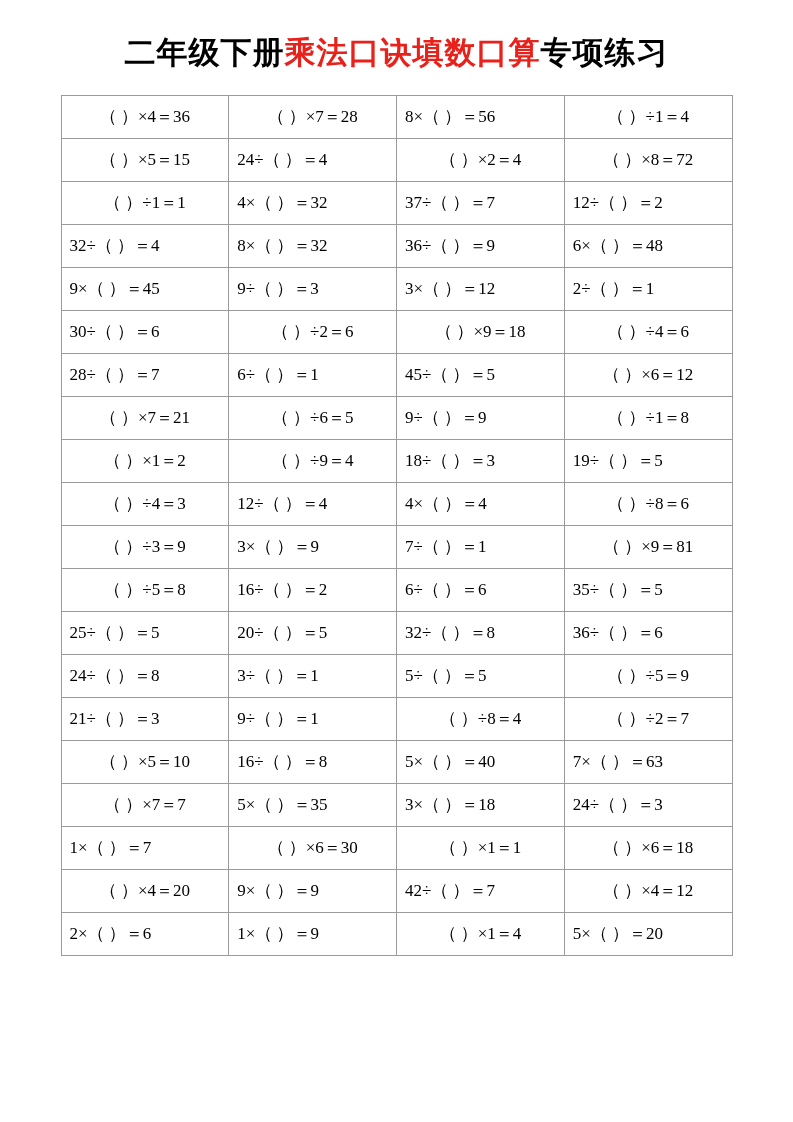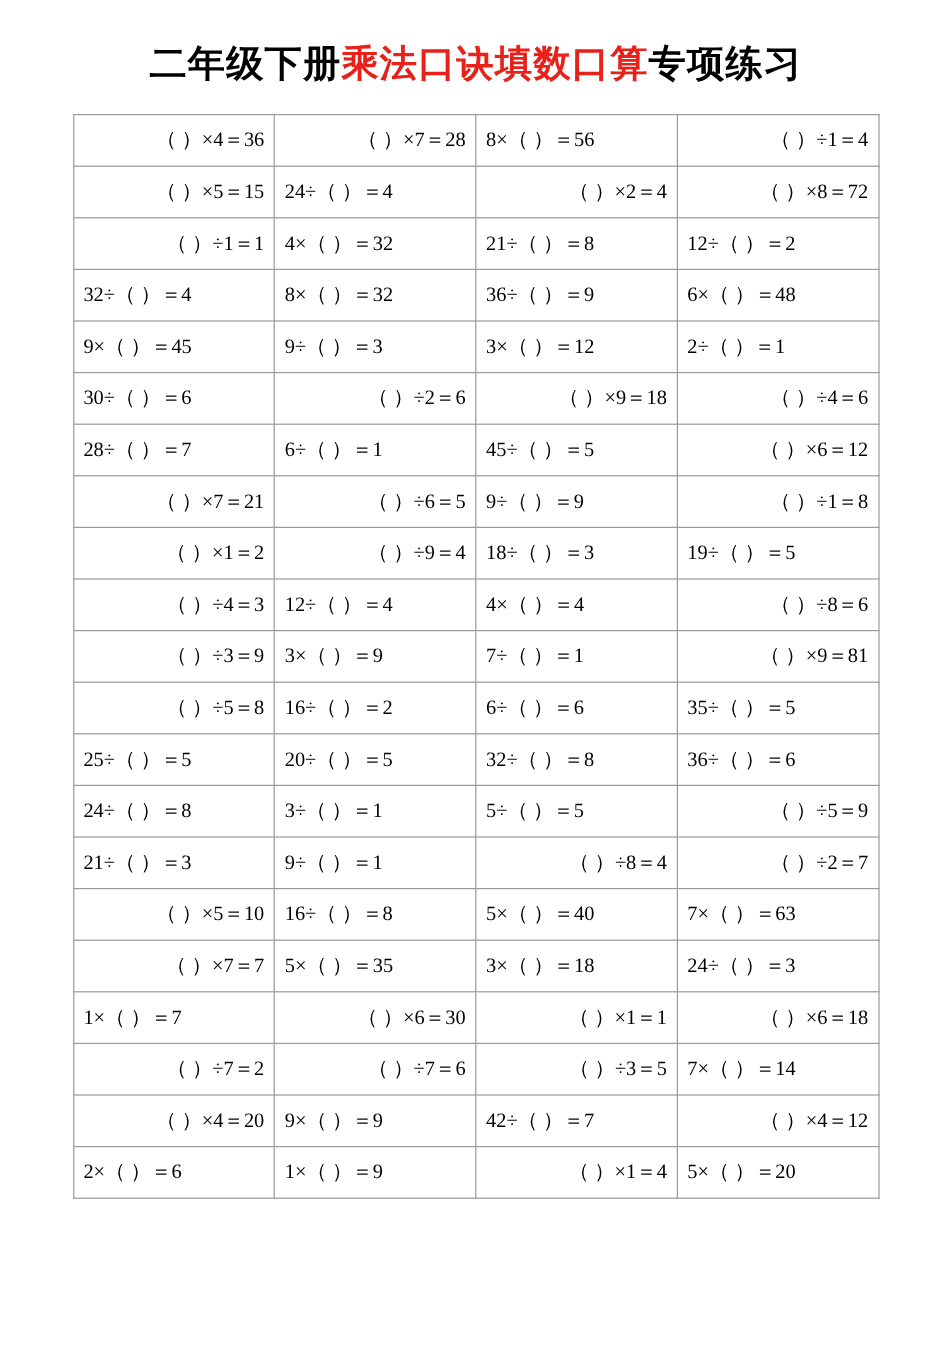--- a/index.html
+++ b/index.html
@@ -50,21 +50,21 @@
     vertical-align: middle;
     white-space: nowrap;
     overflow: hidden;
     font-family: "Liberation Serif", "DejaVu Serif", serif;
   }
   
   td.cell {
     text-align: left;
   }
   td.cell.paren {
-    text-align: right;
+    text-align: center;
   }
 </style>
 </head>
 <body>
 
 <div class="page">
 
   <h1 class="title">
     <span class="plain">二年级下册</span><span class="accent">乘法口诀填数口算</span><span class="plain">专项练习</span>
   </h1>
@@ -79,21 +79,21 @@
         </tr>
         <tr>
           <td class="cell paren">（  ）×5＝15</td>
           <td class="cell">24÷（  ）＝4</td>
           <td class="cell paren">（  ）×2＝4</td>
           <td class="cell paren">（  ）×8＝72</td>
         </tr>
         <tr>
           <td class="cell paren">（  ）÷1＝1</td>
           <td class="cell">4×（  ）＝32</td>
-          <td class="cell">21÷（  ）＝8</td>
+          <td class="cell">37÷（  ）＝7</td>
           <td class="cell">12÷（  ）＝2</td>
         </tr>
         <tr>
           <td class="cell">32÷（  ）＝4</td>
           <td class="cell">8×（  ）＝32</td>
           <td class="cell">36÷（  ）＝9</td>
           <td class="cell">6×（  ）＝48</td>
         </tr>
         <tr>
           <td class="cell">9×（  ）＝45</td>
@@ -173,26 +173,20 @@
           <td class="cell">3×（  ）＝18</td>
           <td class="cell">24÷（  ）＝3</td>
         </tr>
         <tr>
           <td class="cell">1×（  ）＝7</td>
           <td class="cell paren">（  ）×6＝30</td>
           <td class="cell paren">（  ）×1＝1</td>
           <td class="cell paren">（  ）×6＝18</td>
         </tr>
         <tr>
-          <td class="cell paren">（  ）÷7＝2</td>
-          <td class="cell paren">（  ）÷7＝6</td>
-          <td class="cell paren">（  ）÷3＝5</td>
-          <td class="cell">7×（  ）＝14</td>
-        </tr>
-        <tr>
           <td class="cell paren">（  ）×4＝20</td>
           <td class="cell">9×（  ）＝9</td>
           <td class="cell">42÷（  ）＝7</td>
           <td class="cell paren">（  ）×4＝12</td>
         </tr>
         <tr>
           <td class="cell">2×（  ）＝6</td>
           <td class="cell">1×（  ）＝9</td>
           <td class="cell paren">（  ）×1＝4</td>
           <td class="cell">5×（  ）＝20</td>

